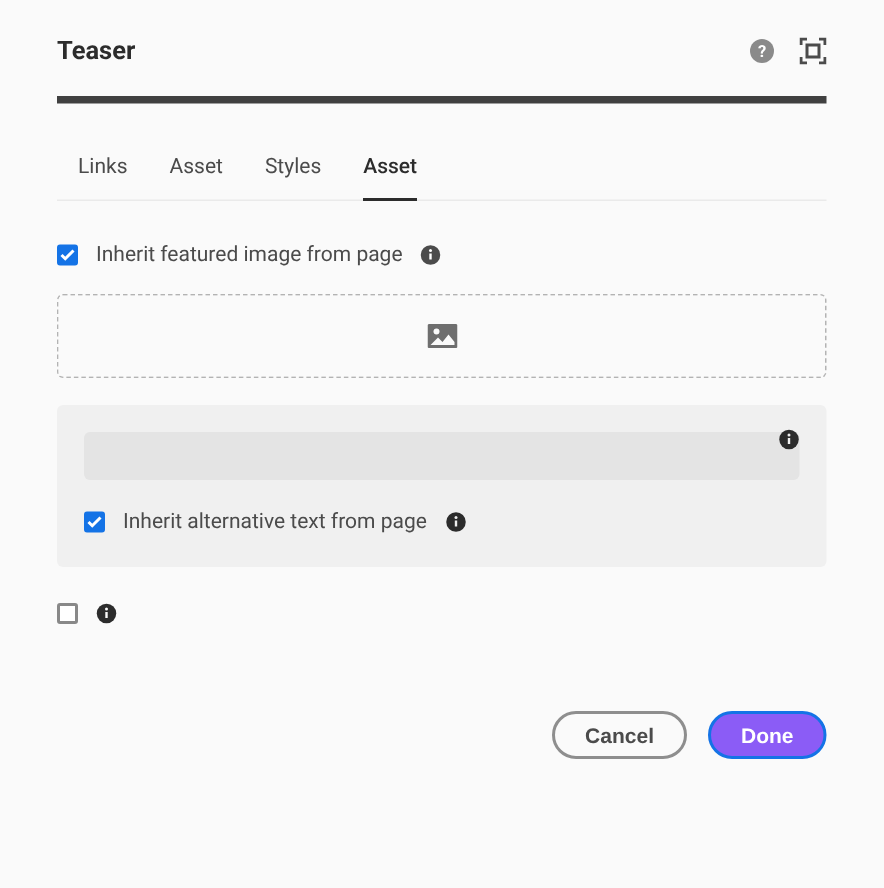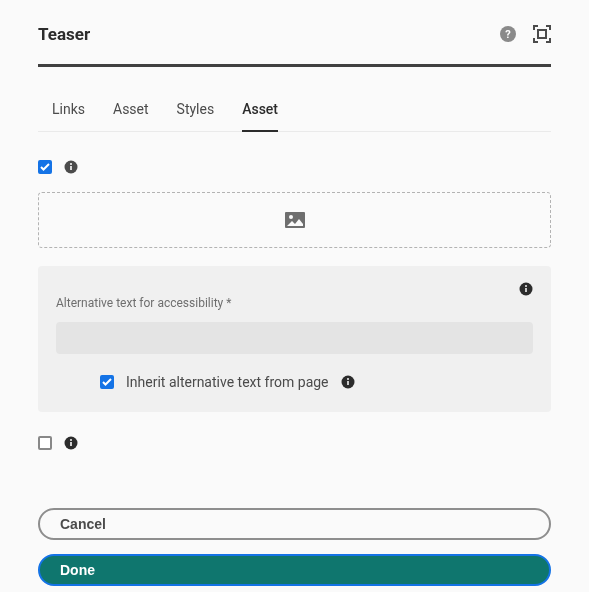--- a/index.html
+++ b/index.html
@@ -13,21 +13,21 @@
     color: #4b4b4b;
   }
   .dialog {
     padding: 24px 38px 28px 38px;
   }
   .header {
     display: flex;
     justify-content: space-between;
     align-items: center;
     padding-bottom: 20px;
-    border-bottom: 3px solid #404040;
+    border-bottom: 5px solid #404040;
   }
   .title {
     font-size: 17px;
     font-weight: 700;
     color: #2c2c2c;
   }
   .header-icons {
     display: flex;
     gap: 16px;
     align-items: center;
@@ -139,45 +139,44 @@
     width: 100%;
     height: 32px;
     background: #e4e4e4;
     border: none;
     border-radius: 4px;
     padding: 0 10px;
     font-size: 14px;
     margin-bottom: 20px;
     color: #4b4b4b;
   }
-  .panel .checkbox-row { margin-bottom: 0; margin-left: 44px; }
+  .panel .checkbox-row { margin-bottom: 0; }
   .footer {
     display: flex;
     justify-content: flex-end;
     gap: 14px;
     margin-top: 58px;
-    flex-direction: column;
   }
   .btn {
     height: 32px;
     border-radius: 16px;
     padding: 0 20px;
     font-size: 14px;
     font-weight: 600;
     cursor: pointer;
     display: inline-flex;
     align-items: center;
   }
   .btn-secondary {
     background: #fafafa;
     color: #4b4b4b;
     border: 2px solid #8e8e8e;
   }
   .btn-primary {
-    background: #0f766e;
+    background: #8b5cf6;
     color: #fff;
     border: 2px solid #1473e6;
   }
 </style>
 </head>
 <body>
 
 <div class="dialog">
 
   <div class="header">
@@ -206,20 +205,21 @@
   </div>
 
   <div class="content">
 
     <div class="checkbox-row">
       <span class="checkbox checked">
         <svg viewBox="0 0 10 10" width="10" height="10">
             <path d="M1 5l2.5 2.5L9 2" stroke="#fff" stroke-width="2" fill="none"></path>
           </svg>
       </span>
+      <span class="check-label">Inherit featured image from page</span>
       <span class="info-icon">
         <svg viewBox="0 0 14 14" width="14" height="14" fill="#4b4b4b">
             <circle cx="7" cy="7" r="6.5"></circle>
             <rect x="6.2" y="6" width="1.6" height="4" fill="#fff"></rect>
             <circle cx="7" cy="4" r="1" fill="#fff"></circle>
           </svg>
       </span>
     </div>
 
     <div class="dropzone">
@@ -233,21 +233,20 @@
     </div>
 
     <div class="panel">
       <span class="info-icon panel-info-top">
         <svg viewBox="0 0 14 14" width="14" height="14" fill="#2c2c2c">
             <circle cx="7" cy="7" r="6.5"></circle>
             <rect x="6.2" y="6" width="1.6" height="4" fill="#f0f0f0"></rect>
             <circle cx="7" cy="4" r="1" fill="#f0f0f0"></circle>
           </svg>
       </span>
-      <div class="field-label">Alternative text for accessibility *</div>
       <input class="field-input" disabled="" value="" style="">
       <div class="checkbox-row">
         <span class="checkbox checked">
           <svg viewBox="0 0 10 10" width="10" height="10">
               <path d="M1 5l2.5 2.5L9 2" stroke="#fff" stroke-width="2" fill="none"></path>
             </svg>
         </span>
         <span class="check-label">Inherit alternative text from page</span>
         <span class="info-icon">
           <svg viewBox="0 0 14 14" width="14" height="14" fill="#2c2c2c">

